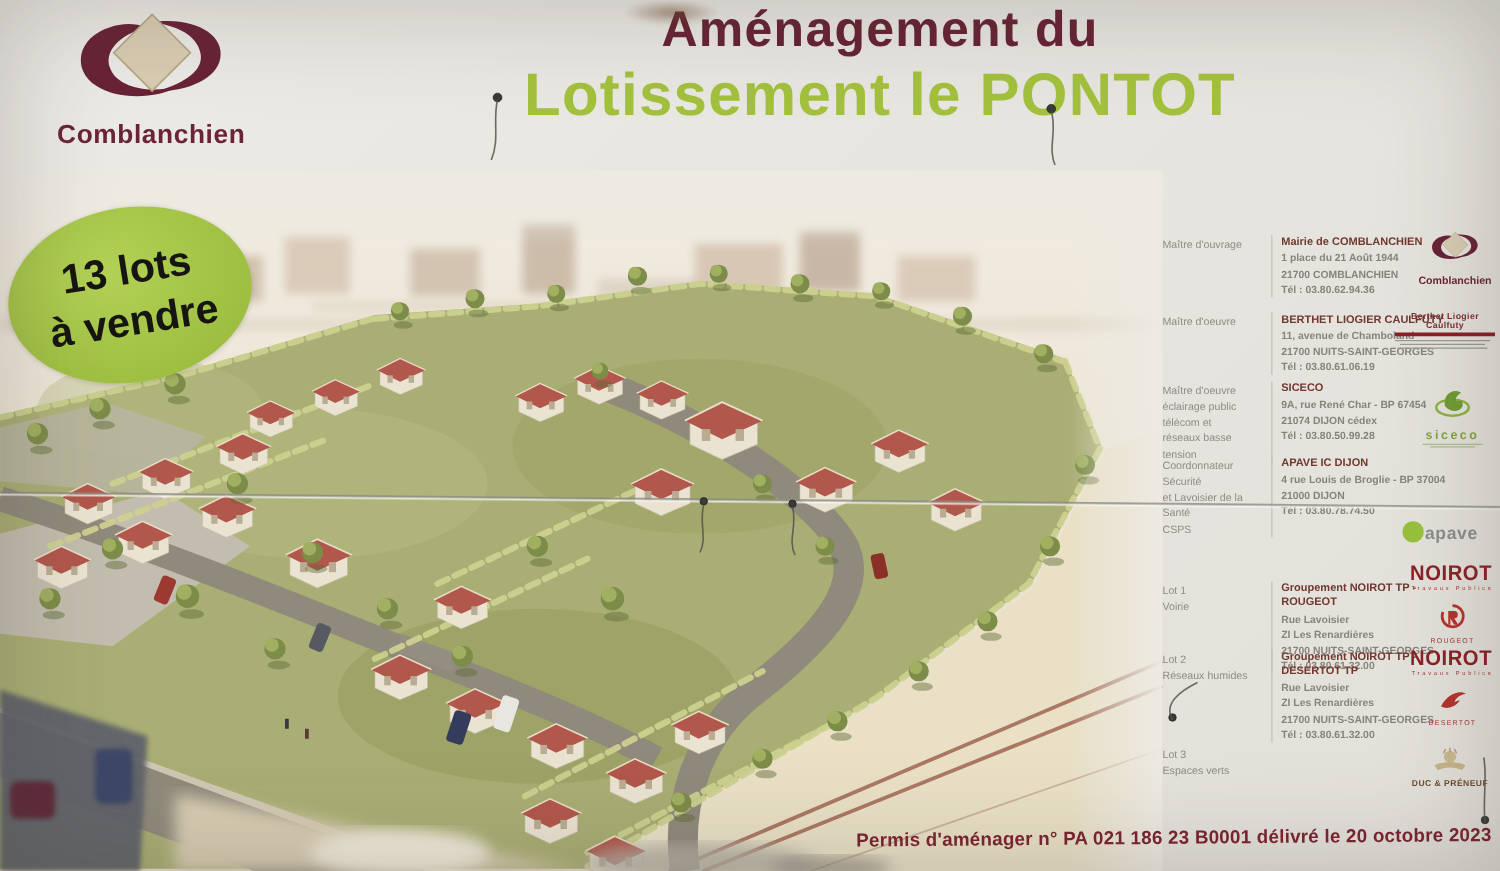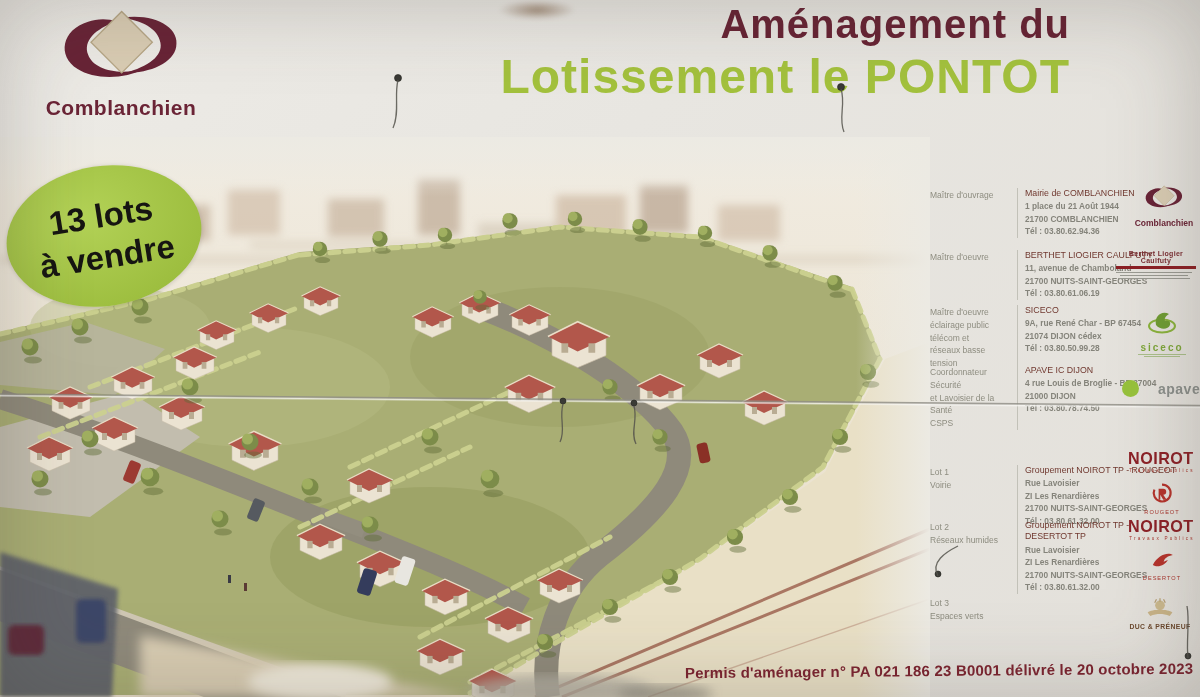--- a/index.html
+++ b/index.html
@@ -9,50 +9,50 @@
   .vignette{position:absolute;inset:0;box-shadow:inset 0 0 90px rgba(70,62,55,.28);
     pointer-events:none;z-index:50;}
   .stain{position:absolute;left:498px;top:0;width:78px;height:20px;border-radius:50%;
     background:radial-gradient(ellipse,rgba(110,75,45,.55),rgba(110,75,45,0) 70%);
     filter:blur(2px);z-index:12;}
 
   
   .main-logo{position:absolute;left:26px;top:6px;width:190px;z-index:10;text-align:center;}
   .main-logo svg{width:150px;height:92px;display:block;margin:0 auto;}
   .main-logo .cap{font-size:21px;font-weight:bold;color:#6b2436;letter-spacing:.5px;margin-top:-2px;}
-  .titles{position:absolute;left:310px;top:2px;width:760px;text-align:right;z-index:10;}
+  .titles{position:absolute;left:324px;top:2px;width:760px;text-align:center;z-index:10;}
   .title1{font-size:40px;font-weight:bold;color:#672334;letter-spacing:1px;}
   .title2{font-size:48px;font-weight:bold;color:#a3c13d;letter-spacing:1px;margin-top:2px;}
 
   
   .badge{position:absolute;left:6px;top:166px;width:196px;height:140px;border-radius:50%;
     background:radial-gradient(ellipse at 40% 35%,#b3d257,#9dbe3f 75%);
     transform:rotate(-9deg);z-index:10;display:flex;flex-direction:column;
     justify-content:center;align-items:center;box-shadow:0 1px 4px rgba(0,0,0,.15);}
   .badge div{font-size:33px;font-weight:bold;color:#161512;line-height:1.25;}
 
   
   .render{position:absolute;left:0;top:137px;z-index:1;}
 
   
   .panel{position:absolute;left:930px;top:140px;width:268px;height:557px;z-index:5;}
   .contact{position:absolute;display:flex;width:268px;}
   .role{width:80px;flex:none;text-align:left;padding-right:7px;color:#8e8d80;
     font-size:8.5px;line-height:1.5;white-space:pre-line;padding-top:1px;}
   .info{border-left:1px solid #c2c1b8;padding-left:7px;width:152px;flex:none;}
-  .cname{font-size:8.8px;font-weight:normal;color:#70382f;line-height:1.3;}
+  .cname{font-size:8.8px;font-weight:bold;color:#70382f;line-height:1.3;}
   .addr{font-size:8.3px;color:#85847b;line-height:1.5;white-space:pre-line;margin-top:1px;font-weight:bold;}
   .logo-spot{position:absolute;text-align:center;}
   .cap-maroon{font-size:8.5px;font-weight:bold;color:#6b2436;}
   .blc-name{font-size:7px;font-weight:bold;color:#7c2e33;letter-spacing:.3px;}
   .blc-bar{height:3px;background:#8c1f24;margin:2px 0 3px;}
   .blc-line{height:1px;background:#9a9a92;margin:2px 0;}
   .siceco-word{font-size:10px;font-weight:bold;color:#7ea63a;letter-spacing:2px;}
   .siceco-sub{height:1px;background:#aabf8a;margin:1px 8px;}
-  .apave-wrap{display:flex;align-items:center;gap:19px;}
+  .apave-wrap{display:flex;align-items:center;gap:1px;margin-top:37px;}
   .apave-dot{width:17px;height:17px;border-radius:50%;background:#97c23c;}
   .apave-word{font-size:14px;font-weight:bold;color:#8b8f8b;letter-spacing:.5px;}
   .noirot-word{font-size:17px;font-weight:bold;color:#8c2127;letter-spacing:.5px;
     transform:scaleX(.95);transform-origin:left;line-height:1;}
   .noirot-sub{font-size:4.6px;letter-spacing:2.2px;color:#a8342c;margin-top:1px;}
   .logo-cap{font-size:5.6px;color:#a8342c;letter-spacing:1px;margin-top:1px;}
   .duc-cap{font-size:6.8px;font-weight:bold;color:#6d4a2f;letter-spacing:.4px;margin-top:1px;}
 
   
   .permit{position:absolute;right:7px;top:662px;z-index:20;font-size:15px;font-weight:bold;

